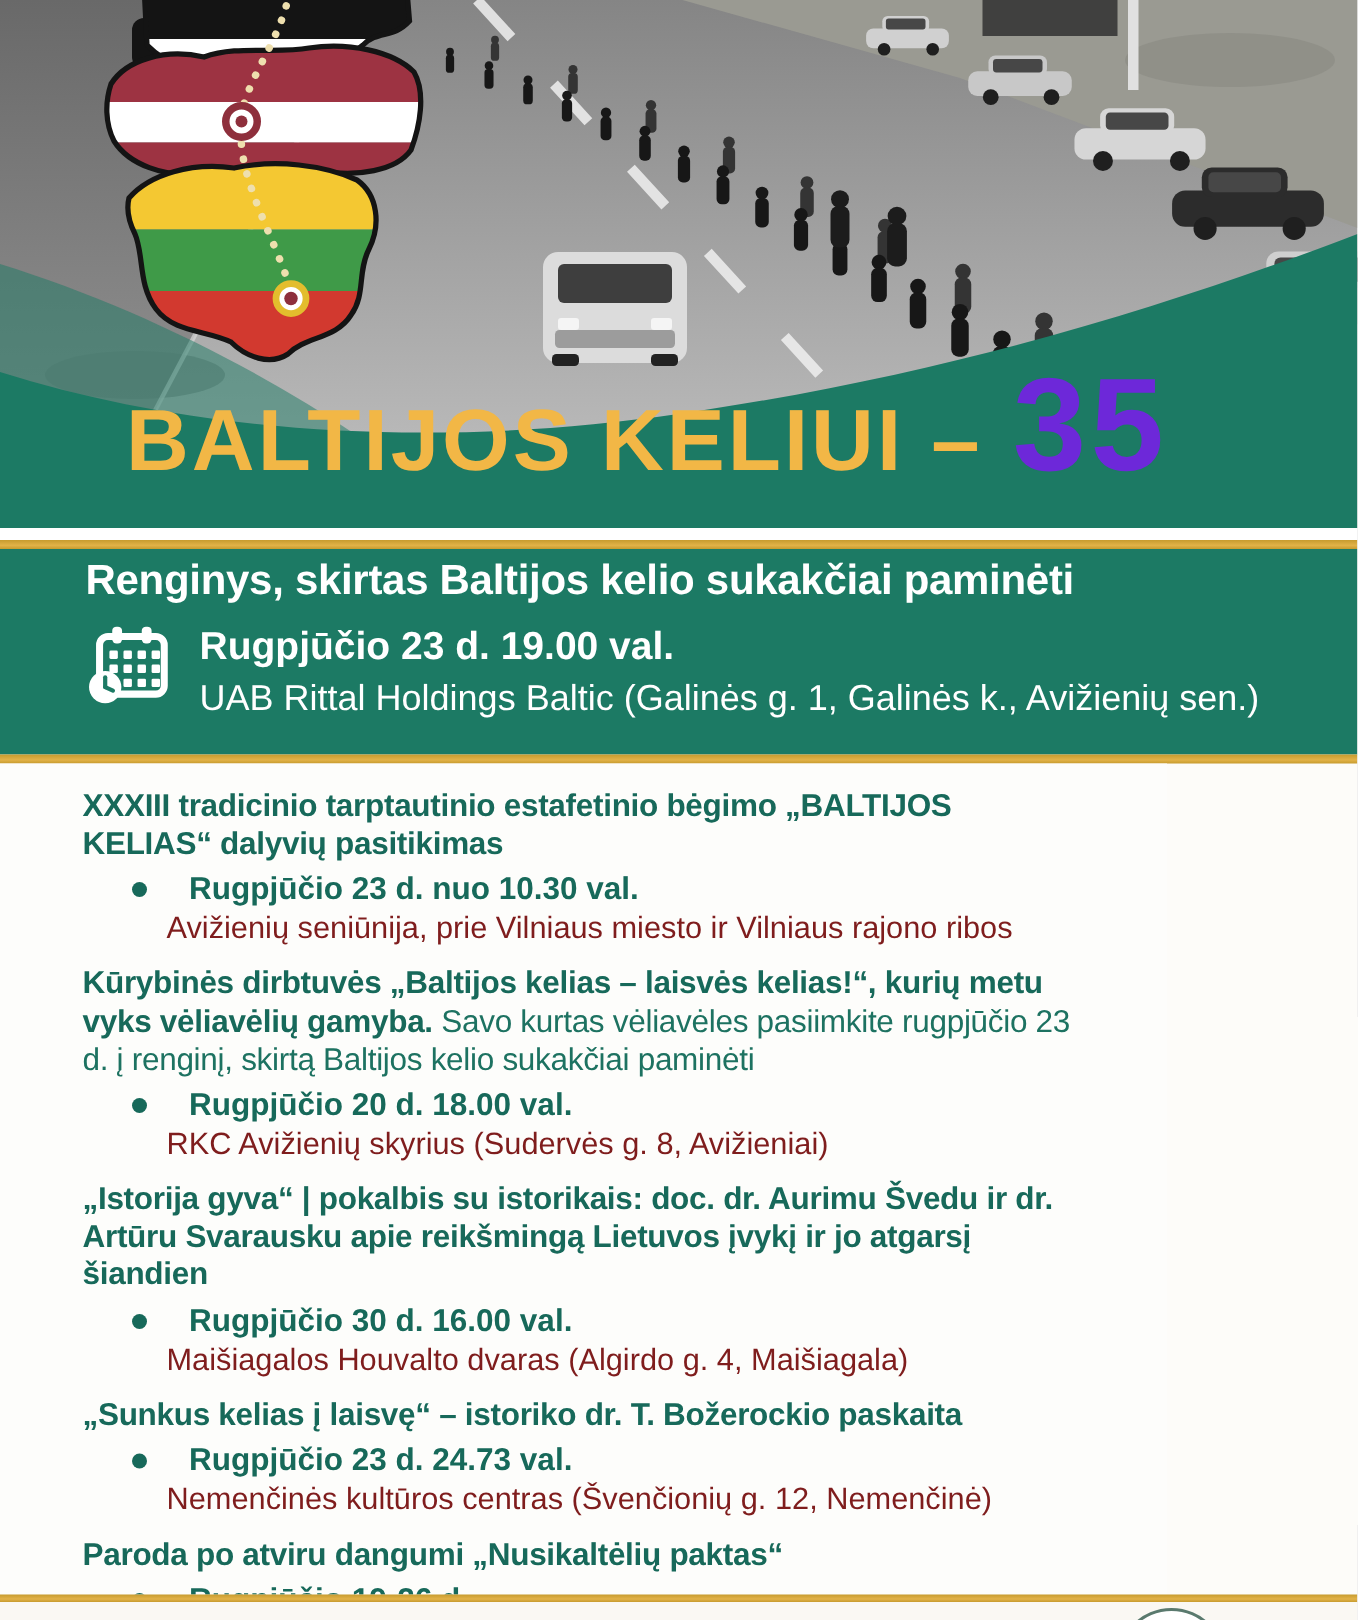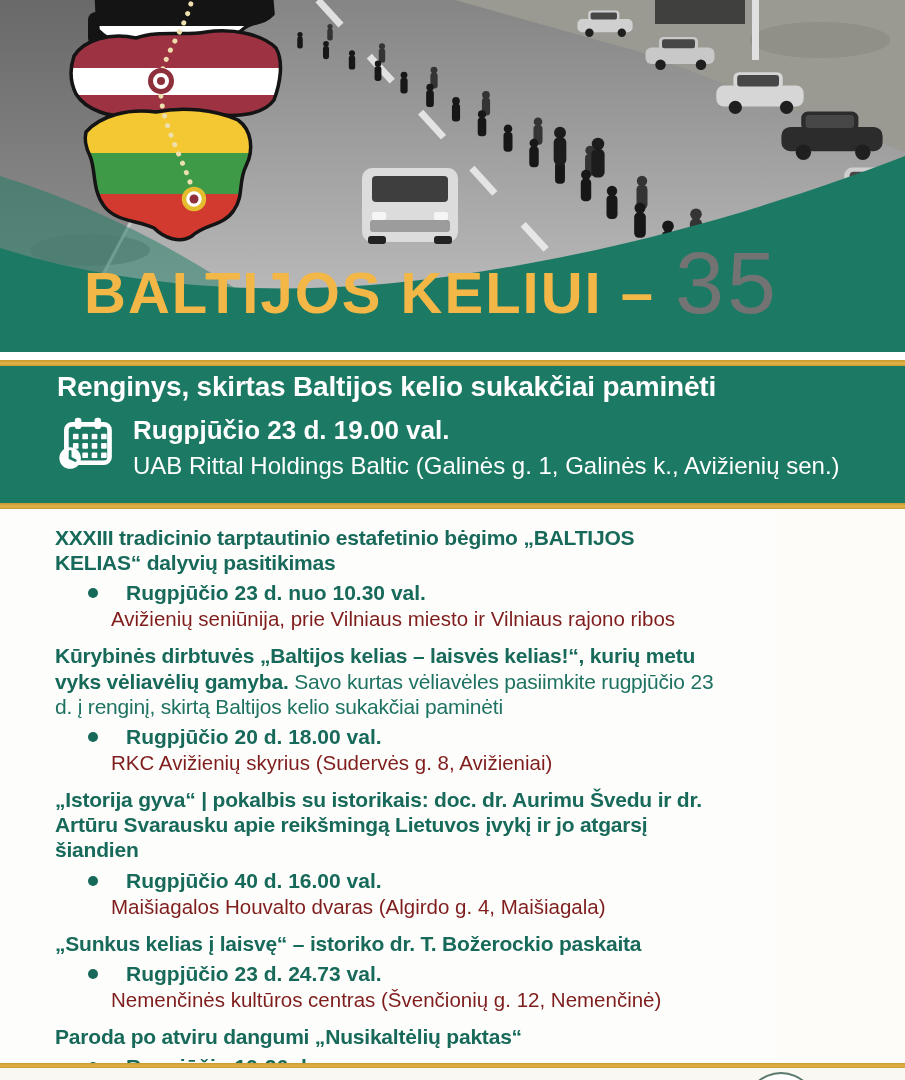--- a/index.html
+++ b/index.html
@@ -16,21 +16,21 @@
   
   .title-row{
     position:absolute;top:232px;left:84px;width:800px;
     white-space:nowrap;z-index:5;
   }
   .title-main{
     font-size:58px;font-weight:800;letter-spacing:2px;color:#f2b746;
     vertical-align:baseline;
   }
   .title-num{
-    font-size:88px;font-weight:400;letter-spacing:3px;color:#737373;
+    font-size:88px;font-weight:700;letter-spacing:3px;color:#6d28d9;
     margin-left:20px;vertical-align:baseline;
   }
   
   .strip-white{position:absolute;top:352px;left:0;width:905px;height:8px;background:#ffffff;}
   .gold{position:absolute;left:0;width:905px;height:6px;
         background:linear-gradient(#c79b2e,#e2b248 60%,#c79b2e);}
   .gold-1{top:360px;}
   .gold-2{top:503px;}
   .gold-3{top:1063px;height:5px;}
   
@@ -282,21 +282,21 @@
           <span class="bullet"></span>
           <span class="event-date">Rugpjūčio 20 d. 18.00 val.</span>
         </div>
       <div class="event-loc">RKC Avižienių skyrius (Sudervės g. 8, Avižieniai)</div>
     </div>
 
     <div class="event">
       <div class="event-title"><span class="bold">„Istorija gyva“ | pokalbis su istorikais: doc. dr. Aurimu Švedu ir dr. Artūru Svarausku apie reikšmingą Lietuvos įvykį ir jo atgarsį šiandien</span><span class="rest"></span></div>
       <div class="event-meta">
           <span class="bullet"></span>
-          <span class="event-date">Rugpjūčio 40 d. 16.00 val.</span>
+          <span class="event-date">Rugpjūčio 30 d. 16.00 val.</span>
         </div>
       <div class="event-loc">Maišiagalos Houvalto dvaras (Algirdo g. 4, Maišiagala)</div>
     </div>
 
     <div class="event">
       <div class="event-title"><span class="bold">„Sunkus kelias į laisvę“ – istoriko dr. T. Božerockio paskaita</span><span class="rest"></span></div>
       <div class="event-meta">
           <span class="bullet"></span>
           <span class="event-date">Rugpjūčio 23 d. 24.73 val.</span>
         </div>

